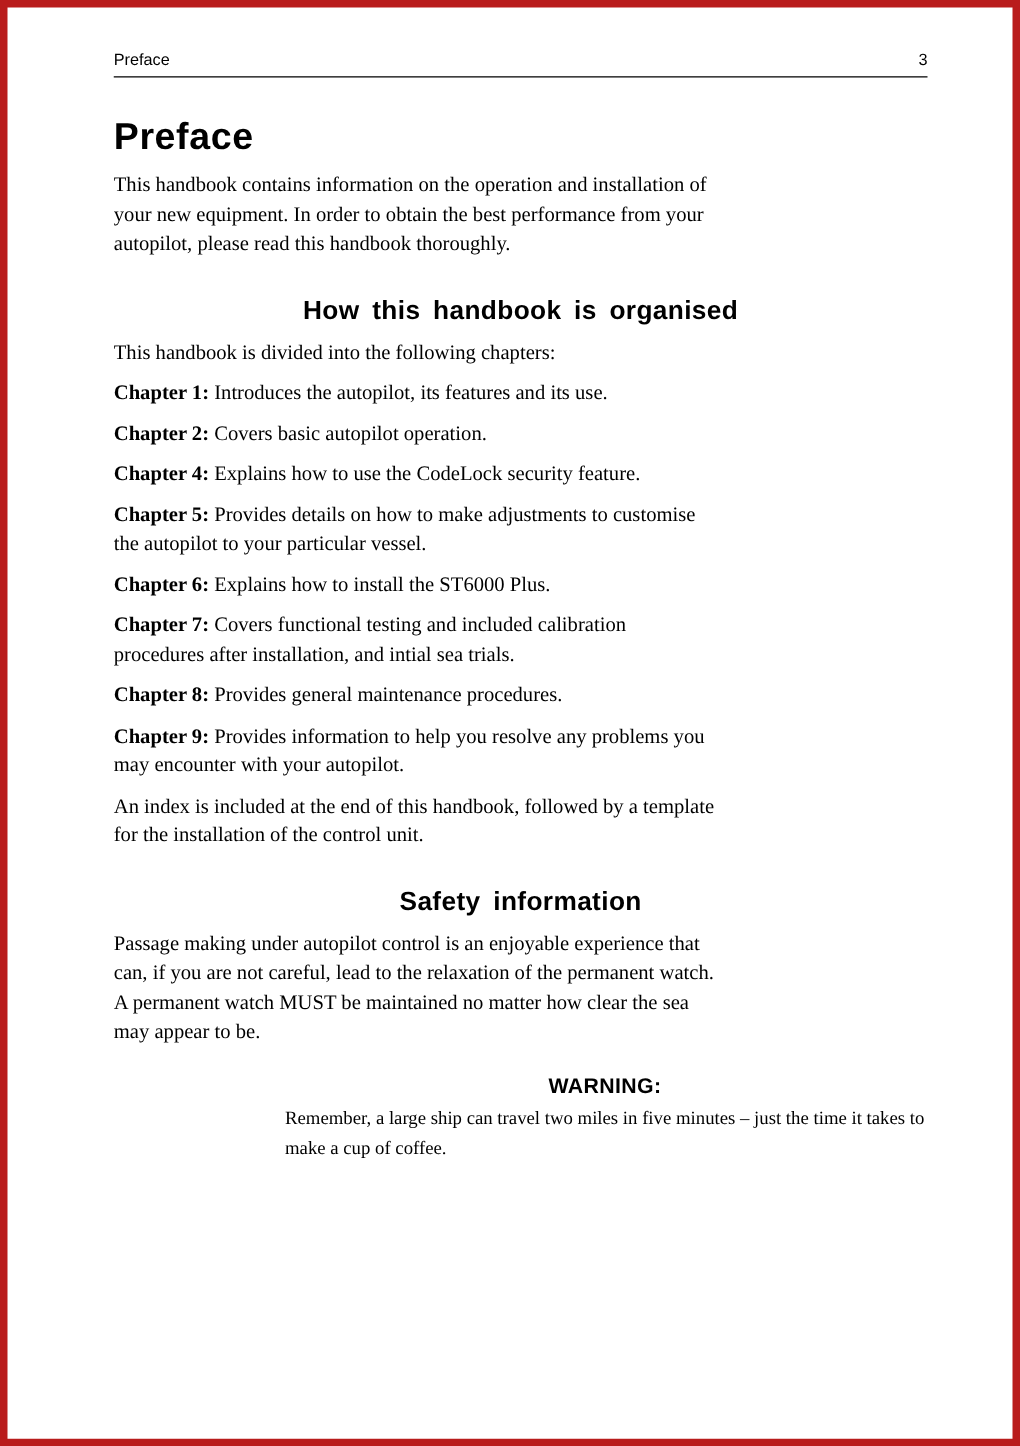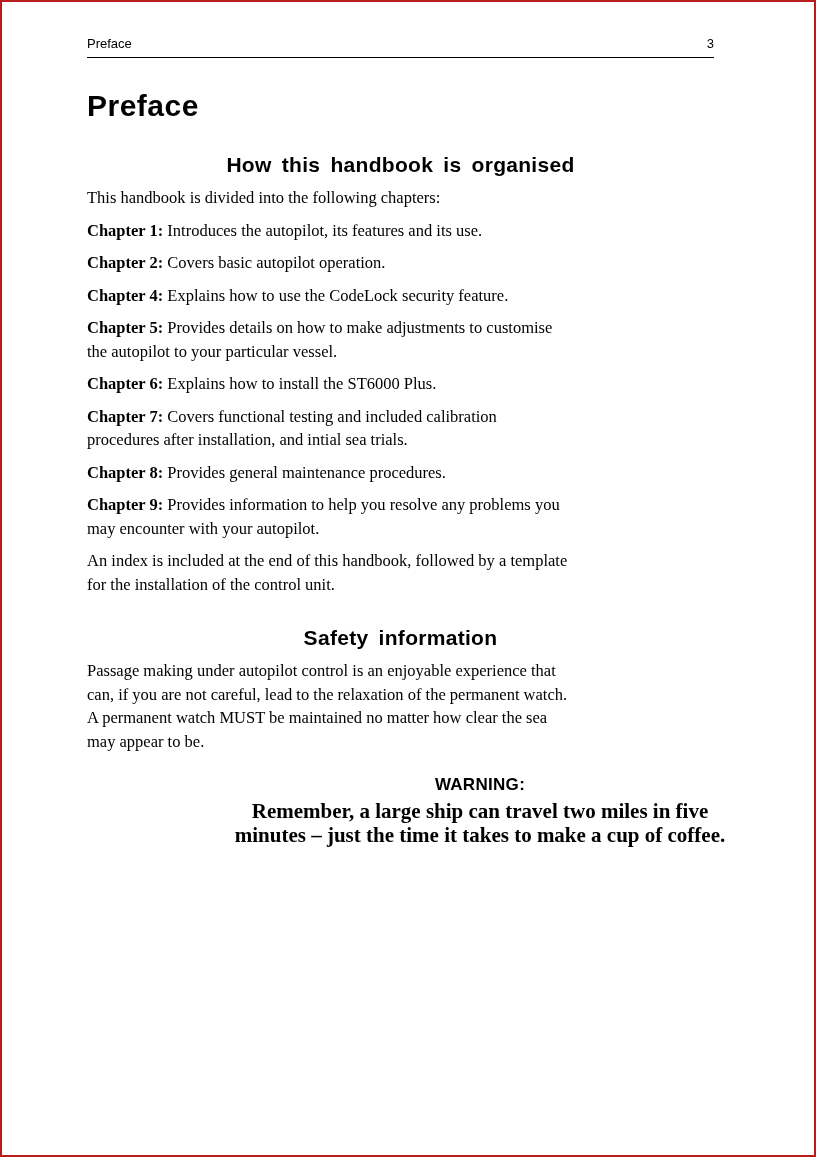--- a/index.html
+++ b/index.html
@@ -7,24 +7,24 @@
     padding: 0;
     background: #e8e8e8;
   }
   .page {
     position: relative;
     width: 816px;
     height: 1157px;
     margin: 0 auto;
     background: #ffffff;
     box-sizing: border-box;
-    padding: 34px 100px 0 85px;
+    padding: 34px 68px 0 85px;
     font-family: "Liberation Serif", serif;
     color: #000000;
-    border: 2px solid #b91c1c;
+    border: 6px solid #b91c1c;
     overflow: hidden;
   }
   .running-header {
     display: flex;
     justify-content: space-between;
     align-items: flex-end;
     font-family: "Liberation Sans", sans-serif;
     font-size: 13px;
     padding-bottom: 6px;
   }
@@ -72,40 +72,40 @@
   }
   .warning-label {
     font-family: "Liberation Sans", sans-serif;
     font-weight: bold;
     font-size: 17px;
     letter-spacing: 0.3px;
     margin: 0 0 4px 0;
     text-align: center;
   }
   .warning-text {
-    font-weight: bold;
-    font-size: 21px;
+    font-weight: normal;
+    font-size: 15px;
     line-height: 24px;
     margin: 0;
-    text-align: center;
   }
 </style>
 </head>
 <body>
 
 <div class="page">
 
   <header class="running-header">
     <span>Preface</span>
     <span>3</span>
   </header>
   <hr class="header-rule">
 
   <h1 class="page-title">Preface</h1>
 
+  <p class="body indent intro-block">This handbook contains information on the operation and installation of your new equipment. In order to obtain the best performance from your autopilot, please read this handbook thoroughly.</p>
 
   <h2 class="section-heading">How this handbook is organised</h2>
 
   <p class="body indent">This handbook is divided into the following chapters:</p>
 
   <p class="body indent"><b class="chapter-label">Chapter 1:</b> <span>Introduces the autopilot, its features and its use.</span></p>
   <p class="body indent"><b class="chapter-label">Chapter 2:</b> <span>Covers basic autopilot operation.</span></p>
   <p class="body indent"><b class="chapter-label">Chapter 4:</b> <span>Explains how to use the CodeLock security feature.</span></p>
   <p class="body indent"><b class="chapter-label">Chapter 5:</b> <span>Provides details on how to make adjustments to customise the autopilot to your particular vessel.</span></p>
   <p class="body indent"><b class="chapter-label">Chapter 6:</b> <span>Explains how to install the ST6000 Plus.</span></p>

